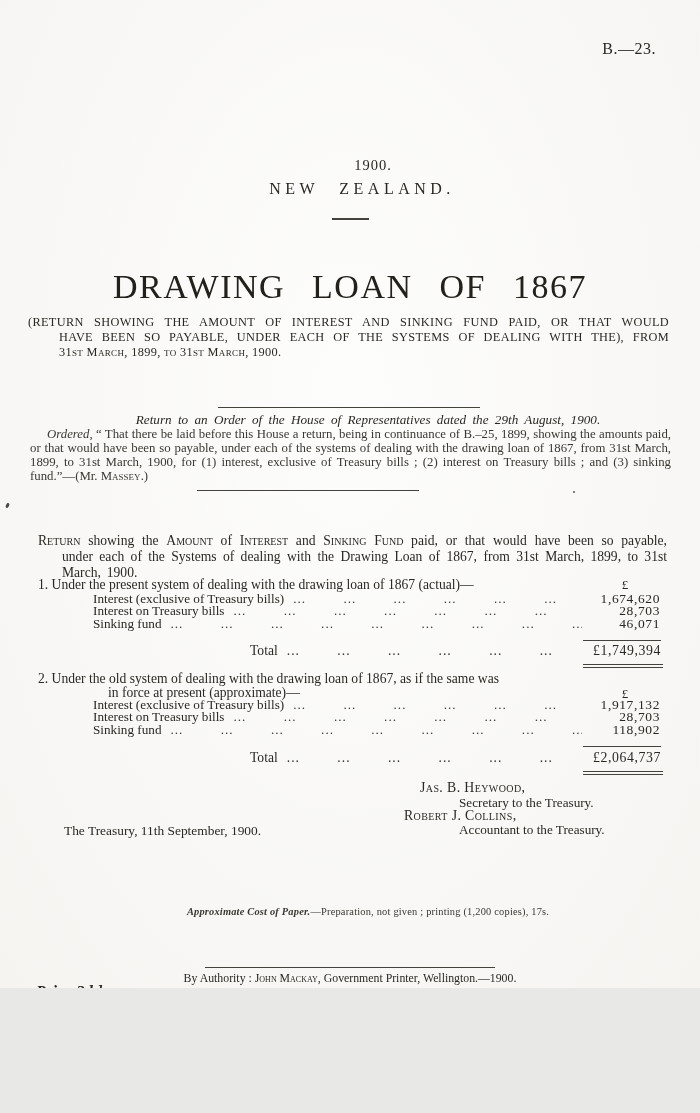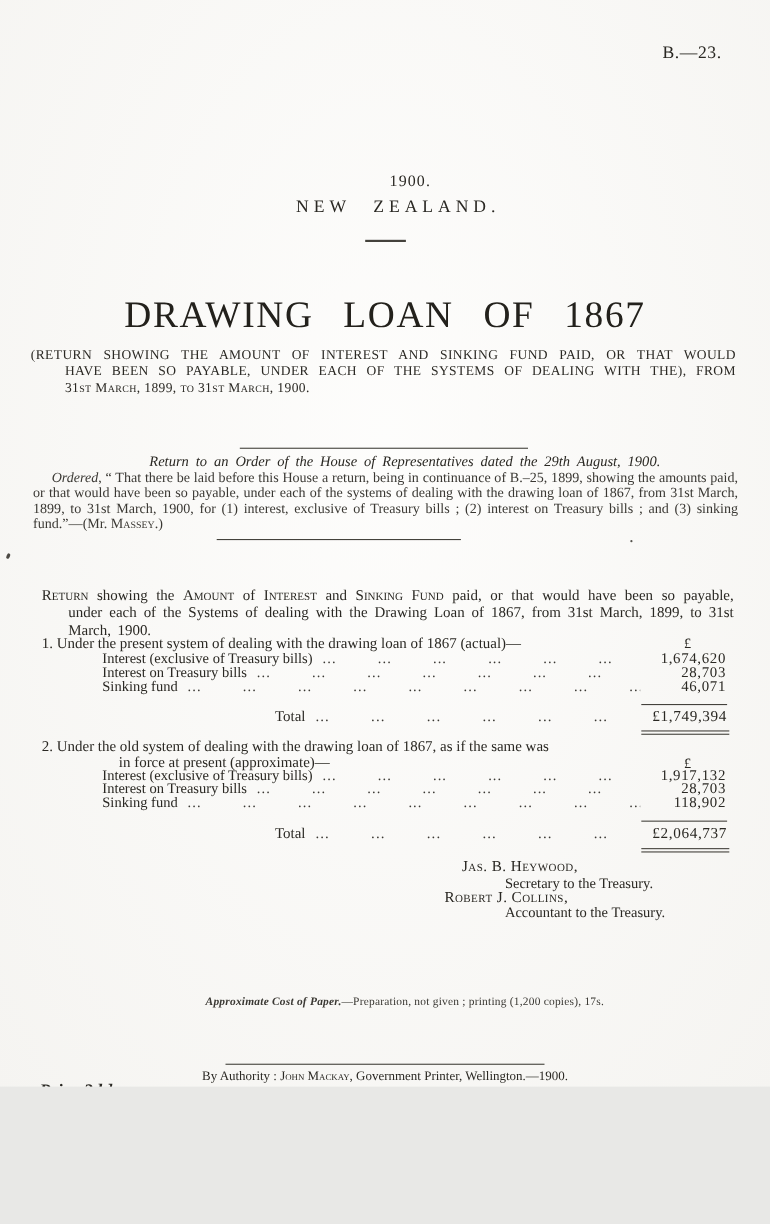--- a/index.html
+++ b/index.html
@@ -167,19 +167,20 @@
     <span class="tlabel">Total</span>
     <span class="leader">... ... ... ... ... ... ... ... ... ... ... ... ... ...</span>
     <span class="tamount">£2,064,737</span>
   </div>
   <div class="abs drule dr2"></div>
 
   <div class="abs signame sn1">Jas. B. Heywood,</div>
   <div class="abs sigtitle st1">Secretary to the Treasury.</div>
   <div class="abs signame sn2">Robert J. Collins,</div>
   <div class="abs sigtitle st2">Accountant to the Treasury.</div>
+  <div class="abs placedate">The Treasury, 11th September, 1900.</div>
 
   <div class="abs center cost"><span class="costlabel">Approximate Cost of Paper.</span><span>—Preparation, not given ; printing (1,200 copies), 17s.</span></div>
   <div class="abs footrule"></div>
   <div class="abs center authority"><span>By Authority : </span><span class="sc">John Mackay</span><span>, Government Printer, Wellington.—1900.</span></div>
   <div class="abs price">Price 3d.]</div>
 
 </div>
 
 </body></html>

